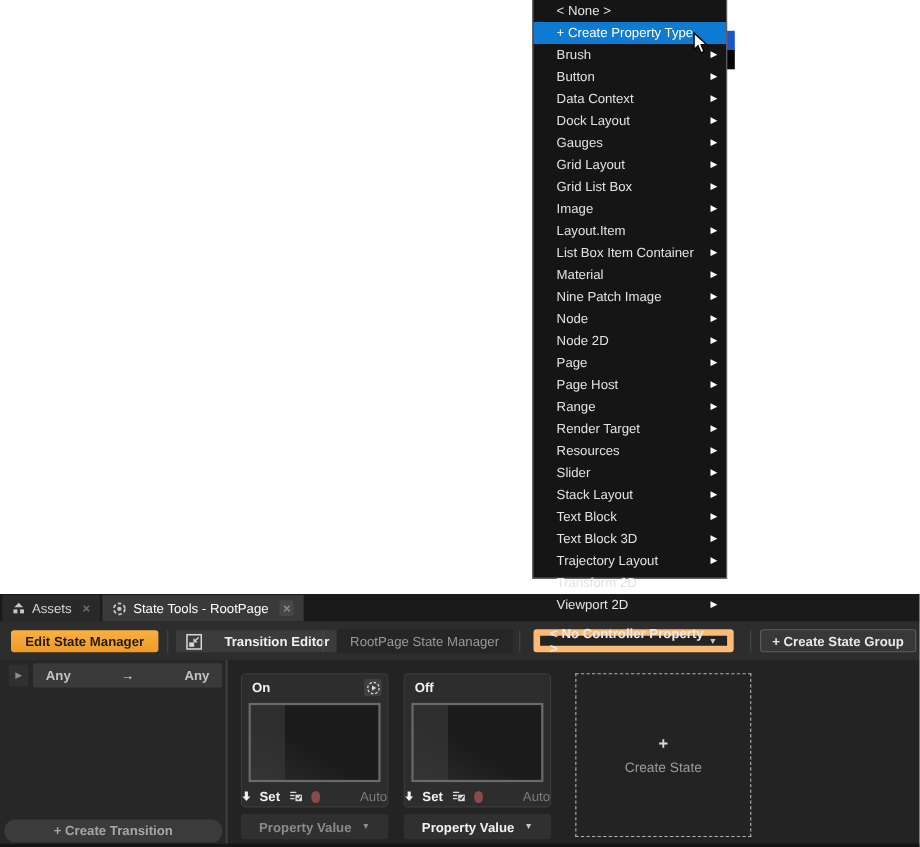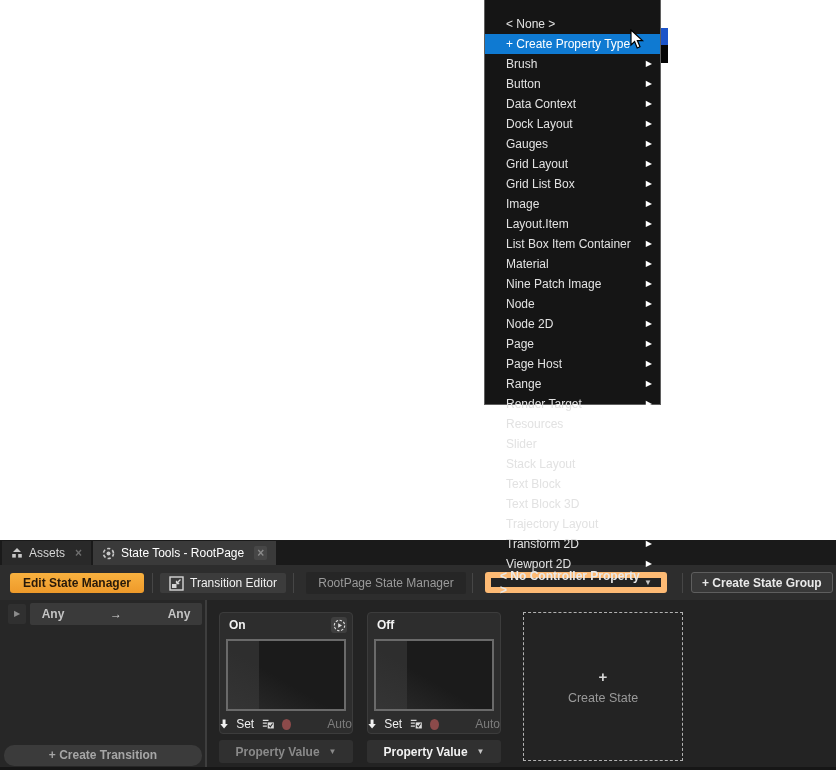--- a/index.html
+++ b/index.html
@@ -1,23 +1,23 @@
 <!DOCTYPE html>
 <html><head>
 <meta charset="utf-8">
 <style>
   * { margin:0; padding:0; box-sizing:border-box; }
   html,body { width:836px; height:770px; background:#ffffff; overflow:hidden;
               font-family:"Liberation Sans","DejaVu Sans",sans-serif; }
   .stage { position:relative; width:836px; height:770px; }
 
   
-  .ctx-menu { position:absolute; left:484px; top:0; width:177px; height:405px;
+  .ctx-menu { position:absolute; left:484px; top:0; width:177px; height:526px;
               background:#151515; border:1px solid #5f5f5f; border-top:none;
-              padding-top:14px; z-index:30; }
+              padding-top:0; z-index:30; }
   .menu-item { position:relative; height:20px; line-height:20px; padding:0 8px 0 21px;
                font-size:12px; color:#e2e2e2; white-space:nowrap; }
   .menu-item.highlighted { background:#0f7ad2; color:#ffffff; }
   .menu-item .sub-arrow { position:absolute; right:8px; top:0; font-size:8px; color:#ffffff;
                           line-height:20px; }
 
   
   .behind-blue  { position:absolute; left:661px; top:28px; width:7px; height:17px;
                   background:#1c54c9; z-index:25; }
   .behind-black { position:absolute; left:661px; top:45px; width:7px; height:18px;
@@ -37,22 +37,22 @@
   .tab.active { background:#3a3a3a; color:#ffffff; }
   .tab .close { color:#6e6e6e; font-size:12px; font-weight:bold; margin-left:4px; }
   .tab.active .close { background:#474747; border-radius:2px; padding:0 3px; color:#8a8a8a; }
 
   .toolbar { position:absolute; left:0; top:25px; width:836px; height:35px; background:#2d2d2d; }
   .tb-sep { position:absolute; top:8px; width:1px; height:20px; background:#464646; }
   .btn-orange { position:absolute; left:10px; top:8px; height:20px; padding:0 13px;
                 background:linear-gradient(#f8b13f,#ee9a2a); border-radius:3px;
                 font-size:12px; font-weight:bold; color:#27190a; line-height:20px; }
   .btn-dark { position:absolute; top:8px; height:20px; background:#3c3c3c; border-radius:2px;
-              display:flex; align-items:center; gap:6px; padding:0 9px;
-              font-size:12px; font-weight:normal; color:#f0f0f0; }
+              display:flex; align-items:center; gap:20px; padding:0 9px;
+              font-size:12px; font-weight:bold; color:#f0f0f0; }
   .recessed { position:absolute; left:306px; top:7px; width:160px; height:22px; background:#262626;
               border-radius:2px; text-align:center; line-height:22px; font-size:12px; color:#9a9a9a; }
   .dd-controller { position:absolute; left:485px; top:7px; width:182px; height:21px;
                    background:#232323; border:6px solid #fdba74; border-radius:3px;
                    display:flex; align-items:center; justify-content:space-between; padding:0 9px;
                    font-size:12px; font-weight:bold; color:#e9e9e9; }
   .dd-caret { font-size:8px; color:#c4c4c4; }
   .btn-outline { position:absolute; left:691px; top:7px; height:21px; padding:0 10px;
                  background:#383838; border:1px solid #5e5e5e; border-radius:3px;
                  display:flex; align-items:center; gap:7px;
@@ -79,21 +79,21 @@
   .card-title { position:absolute; left:9px; top:5px; font-size:12px; font-weight:bold; color:#f2f2f2; }
   .play-chip { position:absolute; right:5px; top:4px; width:16px; height:16px; background:#3f3f3f;
                border-radius:3px; display:flex; align-items:center; justify-content:center; }
   .thumb { position:absolute; left:6px; top:26px; width:120px; height:72px;
            border:2px solid #6a6a6a;
            background:
              linear-gradient(to top right, rgba(58,58,58,.55) 0%, rgba(0,0,0,0) 45%),
              linear-gradient(90deg, #2e2e2e 0 27%, #1b1b1b 27%); }
   .set-row { position:absolute; left:0; top:104px; width:100%; display:flex; align-items:center;
              justify-content:center; gap:8px; }
-  .set-label { font-size:12px; font-weight:normal; color:#f0f0f0; }
+  .set-label { font-size:12px; font-weight:bold; color:#f0f0f0; }
   .auto-dot { width:11px; height:11px; border-radius:50%; background:#8b4a4a; }
   .auto-label { font-size:12px; color:#7c7c7c;margin-left:28px; }
 
   .pv-dd { position:absolute; top:140px; width:134px; height:23px; background:#303030;
            border-radius:3px; display:flex; align-items:center; justify-content:center; gap:9px;
            font-size:12px; font-weight:bold; }
   .pv-on  { left:219px; color:#8a8a8a; }
   .pv-off { left:367px; color:#f2f2f2; }
   .pv-on .dd-caret { color:#8a8a8a; }
 

